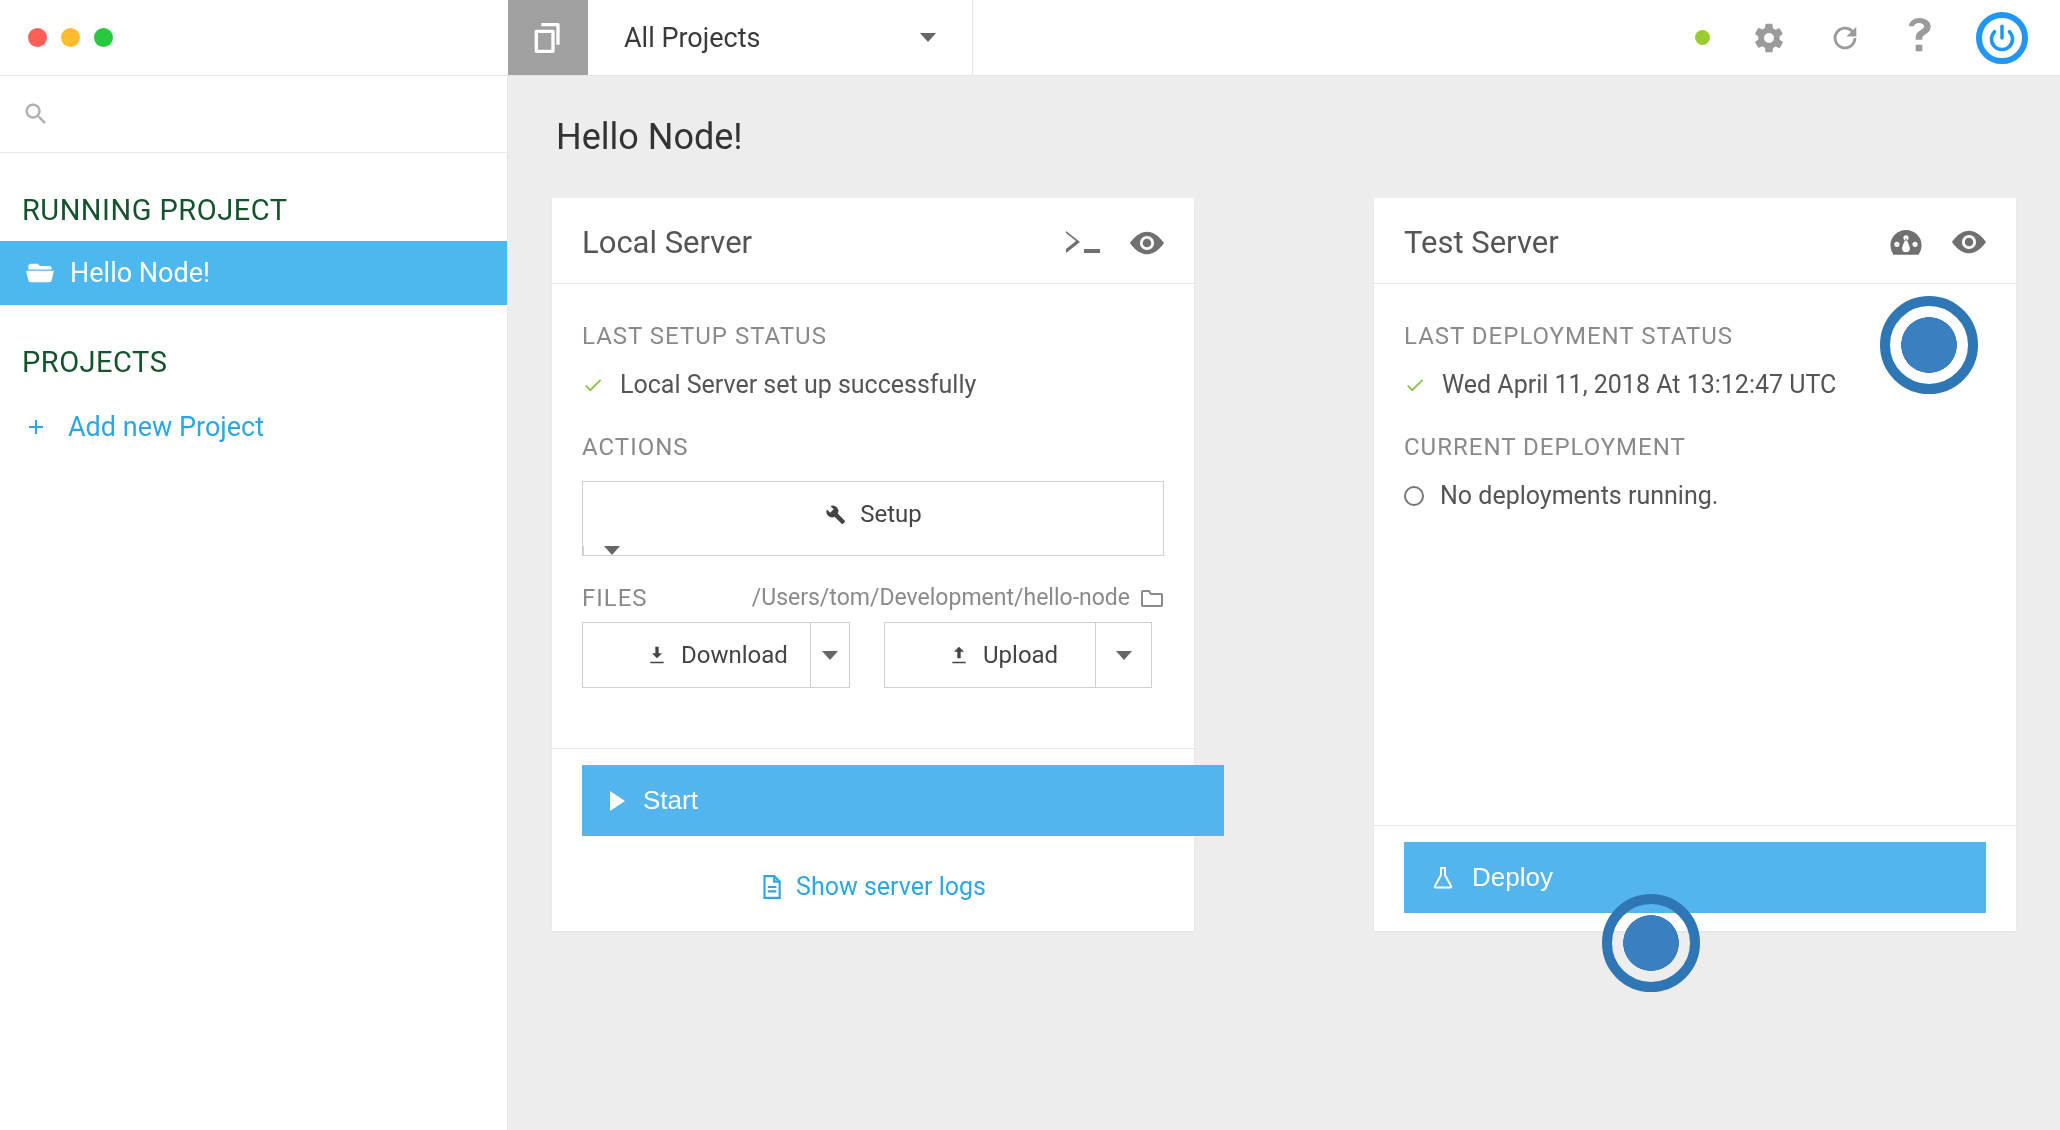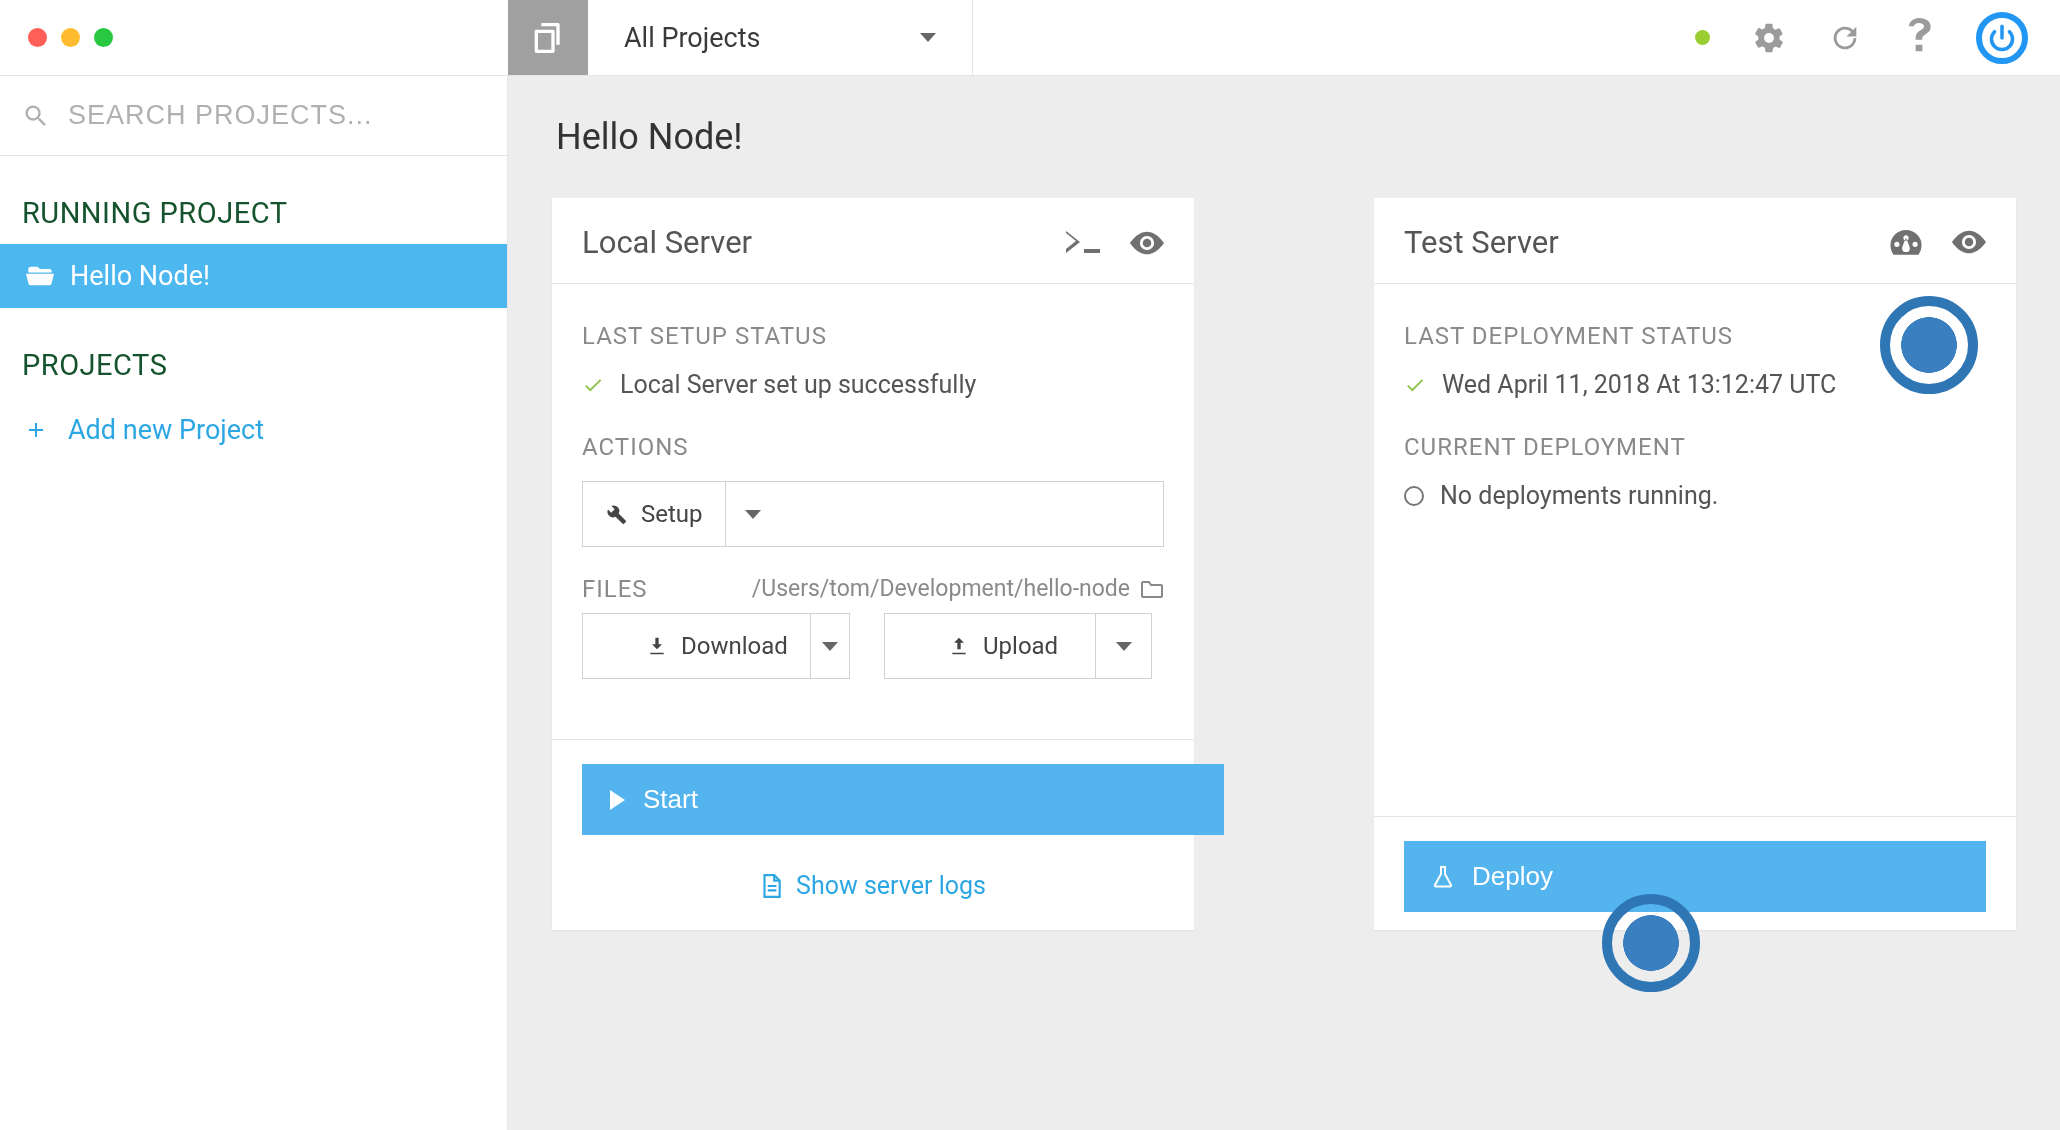--- a/index.html
+++ b/index.html
@@ -92,30 +92,30 @@
   }
   .btn {
     border: 1px solid #d0d0d0; background: #fff; font-size: 24px; color: #444;
     display: flex; align-items: center; cursor: pointer;
   }
   .btn .btn-main { display: flex; align-items: center; gap: 14px; padding: 18px 22px; }
   .btn .btn-caret {
     width: 56px; border-left: 1px solid #d0d0d0; display: flex; align-items: center; justify-content: center;
     align-self: stretch; color: #666;
   }
-  .setup-btn { width: 100%; justify-content: flex-start; margin-bottom: 28px; }
+  .setup-btn { width: 100%; justify-content: space-between; margin-bottom: 28px; flex-direction: column; }
   .files-row { display: flex; align-items: flex-start; gap: 20px; margin-bottom: 10px; }
   .files-row .path { color: #8a8a8a; font-size: 23px; margin-left: auto; display: flex; align-items: center; gap: 10px; }
   .files-actions { display: flex; gap: 34px; margin-bottom: 44px; }
   .files-actions .btn { width: 268px; justify-content: space-between; padding-left: 42px; }
   .card-footer { border-top: 1px solid #e5e5e5; }
   .primary-btn {
     background: #53b4ee; color: #fff; font-size: 26px; border: none;
     display: flex; align-items: center; gap: 18px; padding: 20px 28px; width: calc(100% - 0px);
-    margin: 24px 30px 18px; cursor: pointer;
+    margin: 16px 30px 18px; cursor: pointer;
   }
   .server-logs {
     color: #2ca7e4; text-align: center; padding: 18px 0 30px; font-size: 25px;
     display: flex; align-items: center; justify-content: center; gap: 14px;
   }
   .card2 .card-body { padding-bottom: 0; }
   .card2 .primary-btn { width: calc(100% - 60px); }
 
   .caret-down {
     width: 0; height: 0; border-left: 8px solid transparent; border-right: 8px solid transparent;
@@ -183,21 +183,20 @@
       </div>
     </div>
   </div>
 
   <div class="main">
     <div class="sidebar">
       <div class="search-row">
         <svg width="28" height="28" viewBox="0 0 24 24" fill="#b0b0b0">
             <path d="M15.5 14h-.79l-.28-.27a6.5 6.5 0 1 0-.7.7l.27.28v.79l5 5L20.49 19zm-6 0A4.5 4.5 0 1 1 14 9.5 4.5 4.5 0 0 1 9.5 14z"></path>
           </svg>
-        <input placeholder="SEARCH PROJECTS..." style="">
       </div>
       <div class="side-section-title">RUNNING PROJECT</div>
       <div class="side-active">
         <svg width="28" height="28" viewBox="0 0 24 24" fill="#fff">
             <path d="M20 6h-8l-2-2H4a2 2 0 0 0-2 2v3h20V8a2 2 0 0 0-2-2zM2 18a2 2 0 0 0 2 2h16a2 2 0 0 0 2-2l2-8H0z"></path>
           </svg>
         <span>Hello Node!</span>
       </div>
       <div class="side-section-title">PROJECTS</div>
       <div class="add-proj">

